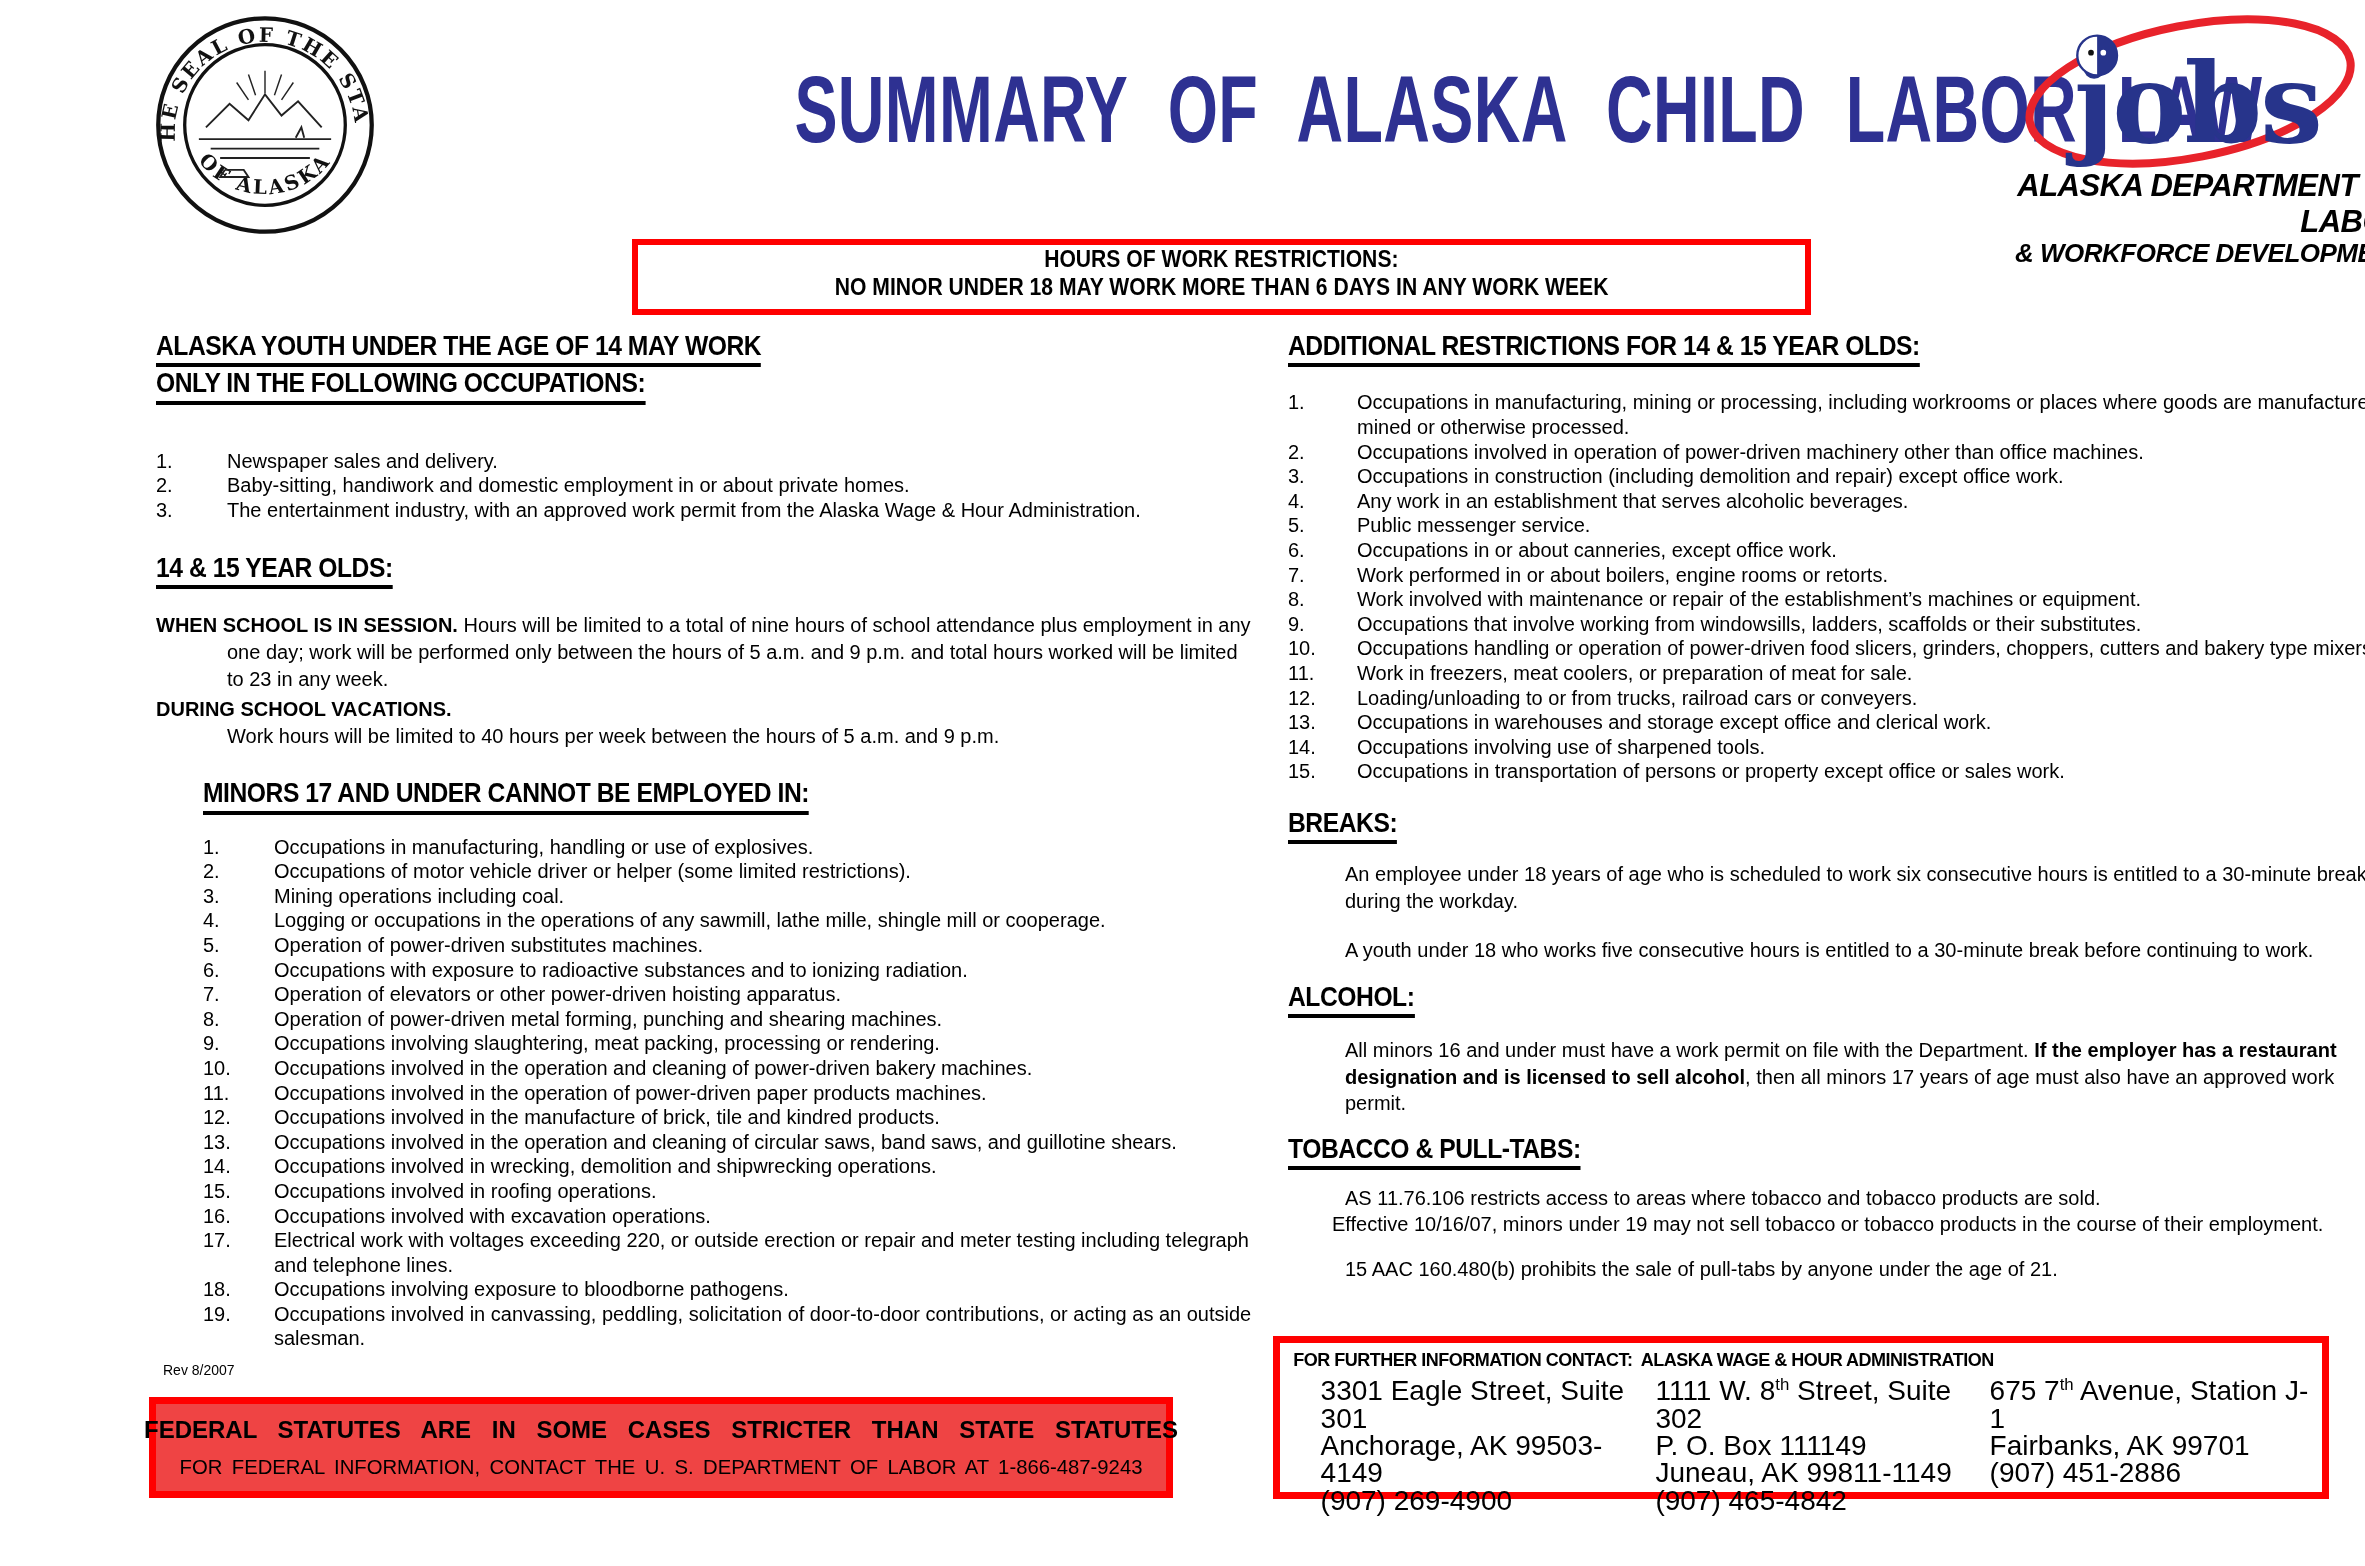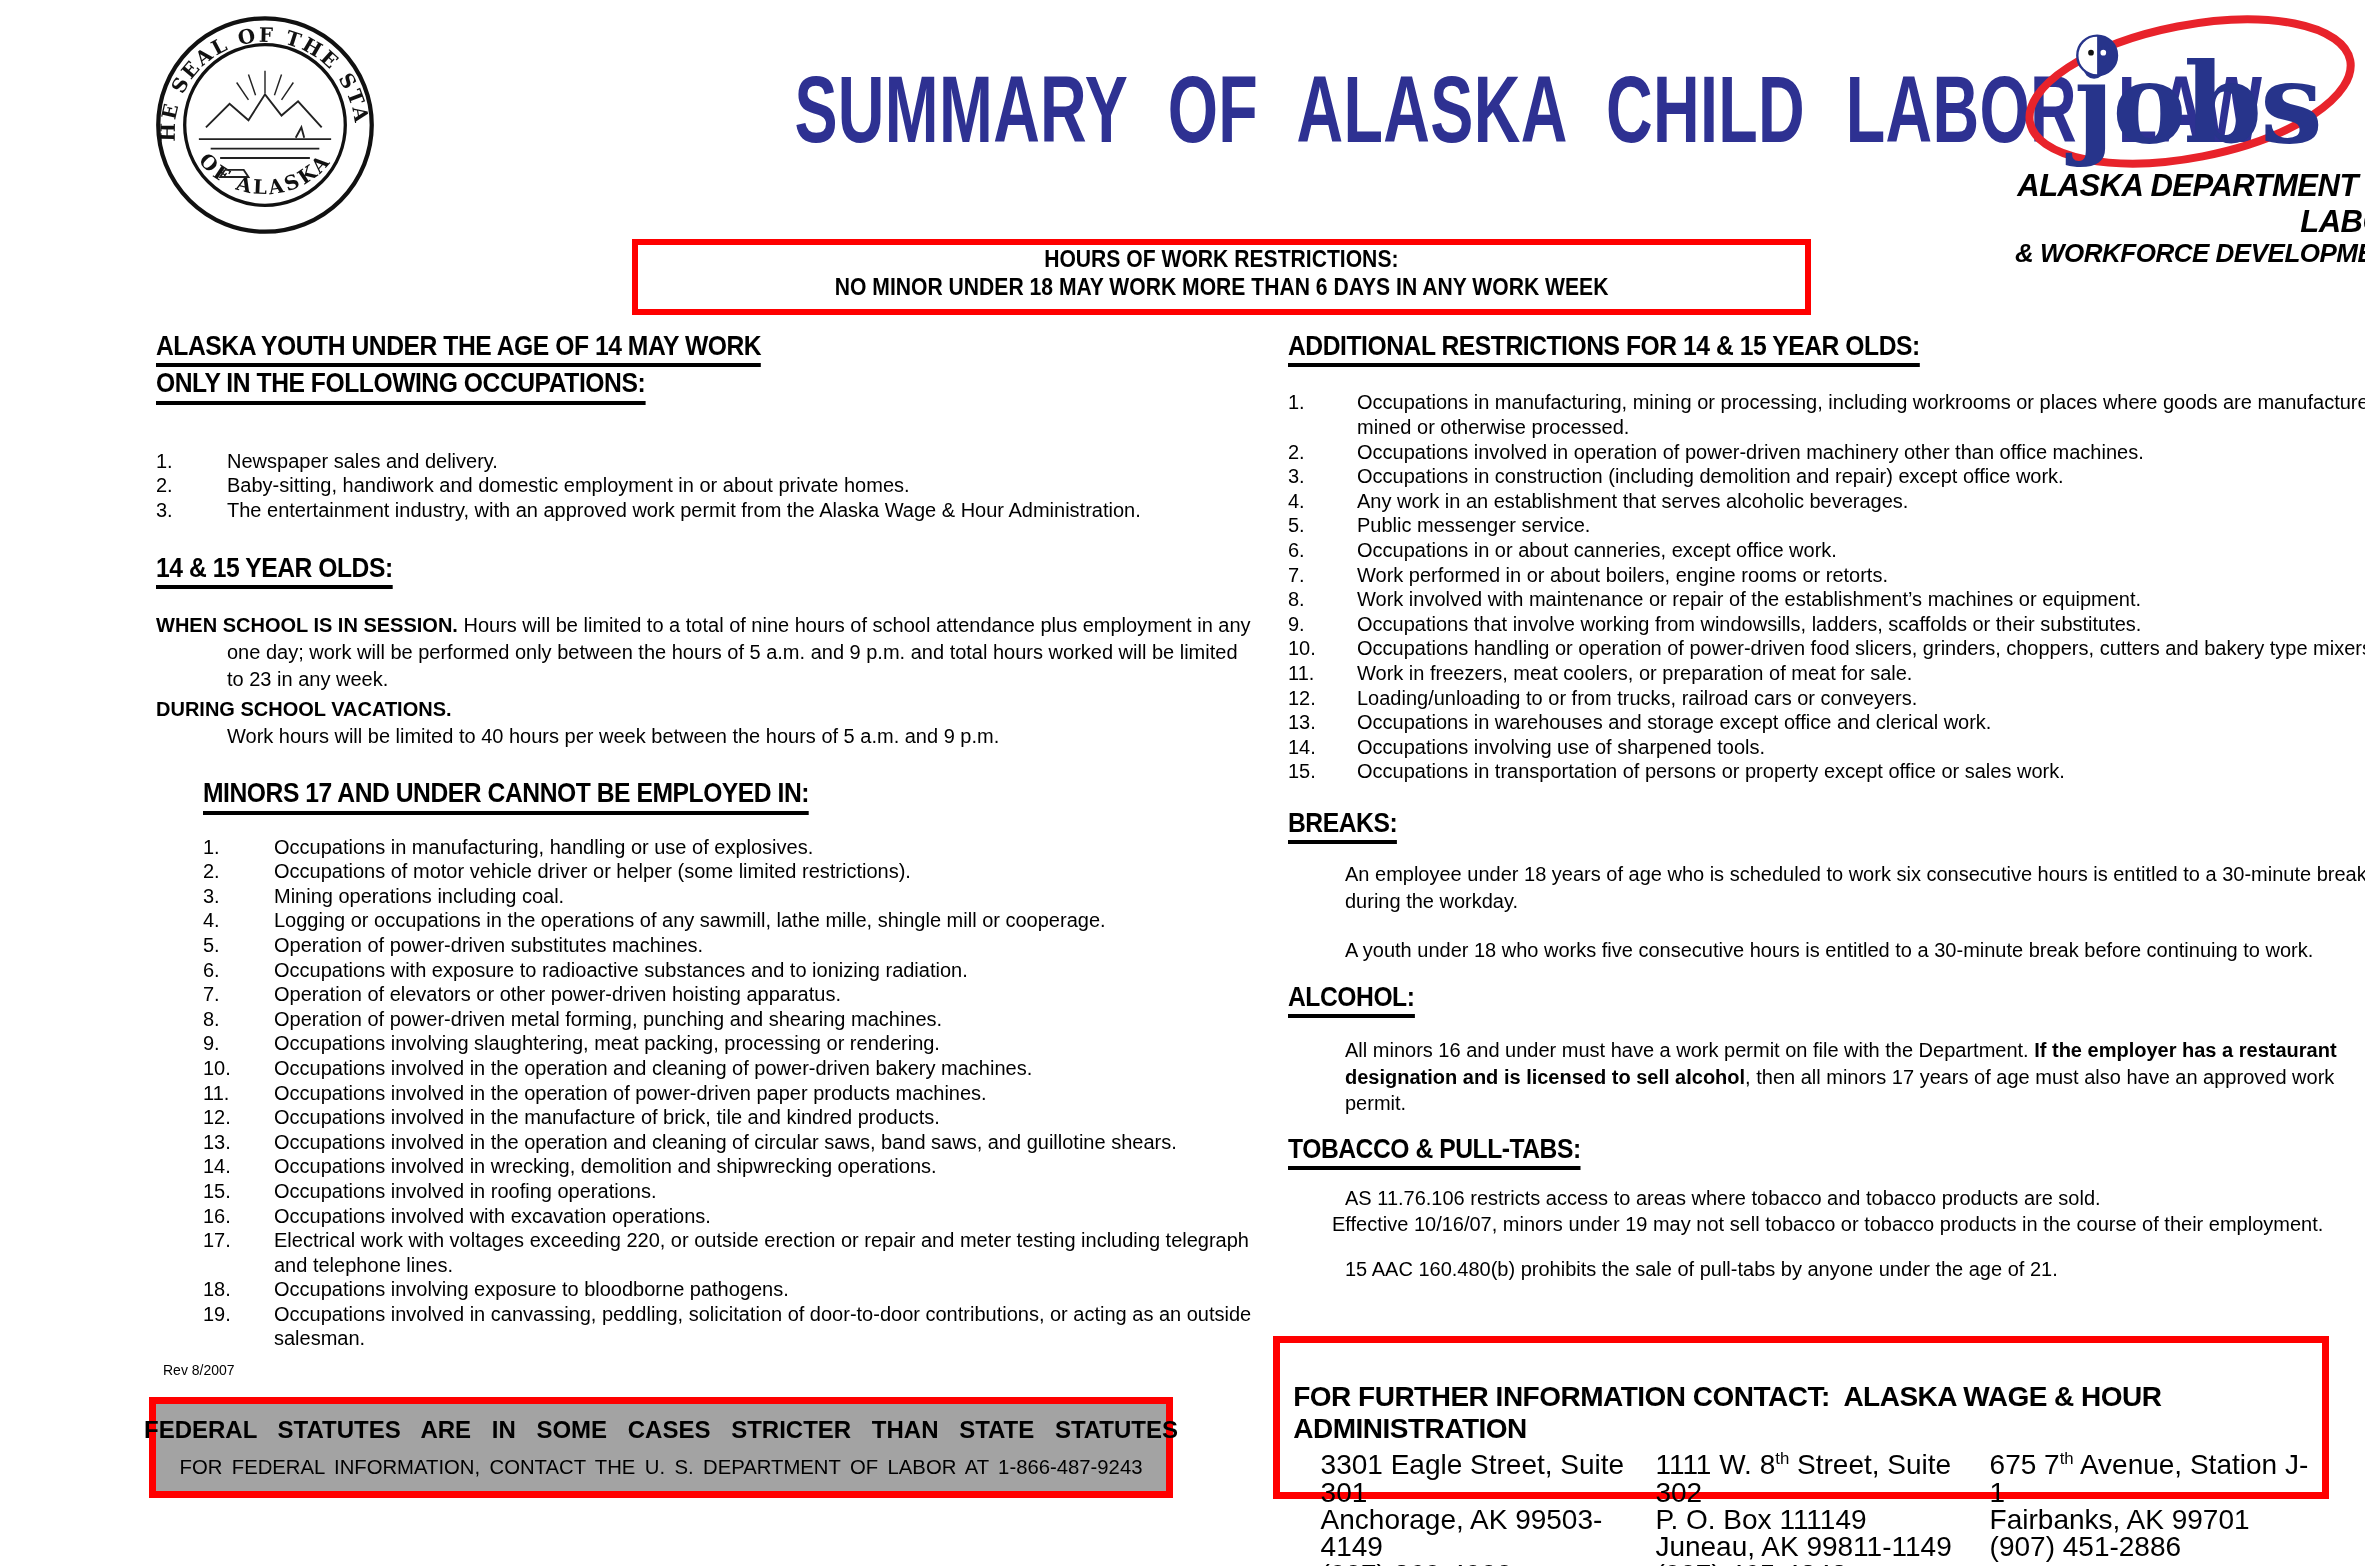--- a/index.html
+++ b/index.html
@@ -56,32 +56,32 @@
   .num{flex:0 0 71px;}
   .col-right .num{flex:0 0 69px;}
   .li-text{flex:1 1 auto;}
   .para-ind{padding-left:57px;}
   .hang{padding-left:71px;text-indent:-71px;}
   .b{font-weight:bold;margin-top:9px;}
   
   .rev{position:absolute;left:163px;top:1362px;font-size:14px;}
   .federal-box{
     position:absolute;left:149px;top:1397px;width:1024px;height:101px;
-    border:7.6px solid #ff0000;box-sizing:border-box;background:#a3a3a3;
+    border:7.6px solid #ff0000;box-sizing:border-box;background:#ef4444;
     display:flex;flex-direction:column;justify-content:space-evenly;align-items:center;text-align:center;
   }
   .federal-l1{font-weight:bold;font-size:24px;word-spacing:14px;white-space:nowrap;}
   .federal-l2{font-size:20.3px;word-spacing:3.8px;white-space:nowrap;}
   
   .contact-box{
     position:absolute;left:1273px;top:1336px;width:1056px;height:163px;
     border:7.6px solid #ff0000;box-sizing:border-box;background:#fff;
     padding:6.6px 0 0 13.2px;
   }
-  .contact-h{font-weight:bold;font-size:28px;letter-spacing:-0.5px;white-space:pre-wrap;margin-top:31px;}
+  .contact-h{font-weight:bold;font-size:18px;letter-spacing:-0.5px;white-space:pre-wrap;}
   .contact-cols{display:flex;margin-top:6.6px;font-size:28px;line-height:27.4px;}
   .ccol1{width:364px;padding-left:27.4px;box-sizing:border-box;}
   .ccol2{width:336px;}
   .ccol3{flex:1 1 auto;}
   sup{vertical-align:super;font-size:60%;line-height:0;}
 </style>
 </head>
 <body>
 
 <div class="page">

